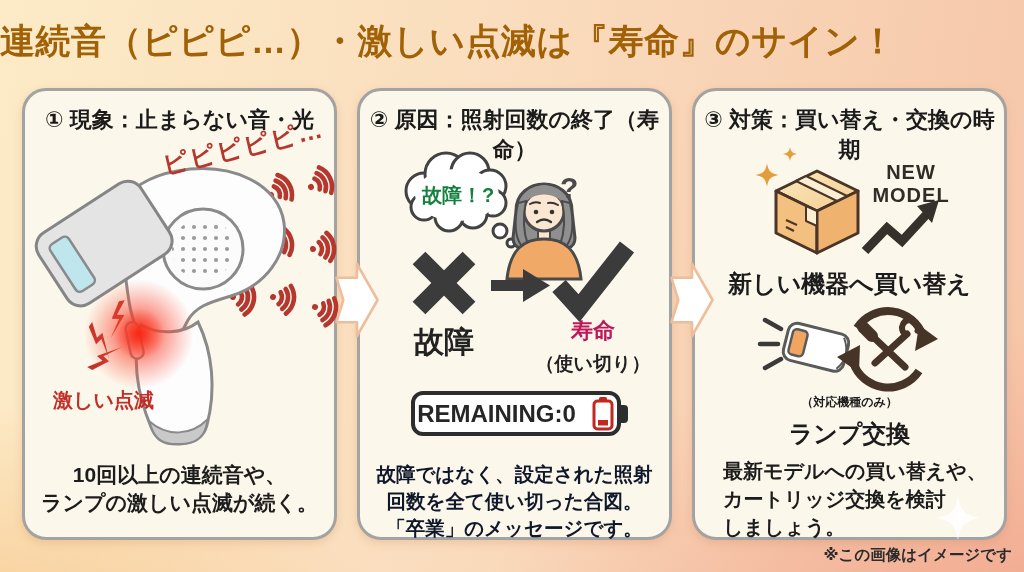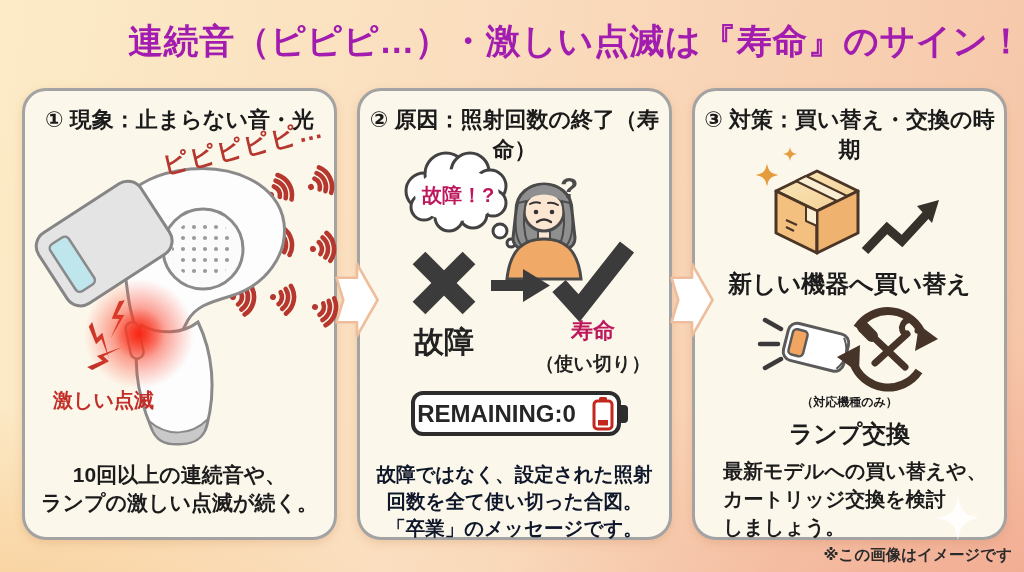--- a/index.html
+++ b/index.html
@@ -6,22 +6,22 @@
   body{
     width:1024px;height:572px;overflow:hidden;position:relative;
     font-family:"Liberation Sans","DejaVu Sans",sans-serif;
     background:
       radial-gradient(90% 95% at 100% 115%, rgba(236,140,120,0.55), rgba(236,140,120,0) 60%),
       radial-gradient(80% 80% at -5% 115%, rgba(244,166,84,0.45), rgba(244,166,84,0) 55%),
       linear-gradient(100deg,#FCEBC6 0%,#FADDBE 45%,#F6C5A8 100%);
   }
   .abs{position:absolute;}
   .title{
-    left:0;right:0;top:18px;text-align:right;
-    font-size:35px;font-weight:900;color:#a21caf;letter-spacing:0.5px;
+    left:0;right:0;top:18px;text-align:left;
+    font-size:35px;font-weight:900;color:#a16207;letter-spacing:0.5px;
   }
   .panel{
     top:88px;width:315px;height:452px;background:#FCF7EB;
     border:3px solid #a3a3a3;border-radius:24px;box-sizing:border-box;
     box-shadow:0 3px 8px rgba(190,120,70,0.22);
   }
   #panel1{left:22px;} #panel2{left:357px;} #panel3{left:692px;}
   .panel-header{
     left:0;right:0;top:14px;text-align:center;
     font-size:22px;font-weight:800;color:#1b1b1b;
@@ -31,21 +31,21 @@
   #arrow1{left:333px;} #arrow2{left:668px;}
 
   
   .p1-beep{left:138px;top:58px;font-size:25px;font-weight:800;color:#B5372E;
            letter-spacing:2px;transform:rotate(-13deg);transform-origin:left center;}
   .p1-blink{left:28px;top:296px;font-size:20px;font-weight:800;color:#C22F28;}
   .p1-body{left:0;right:0;top:370px;text-align:center;font-size:21px;line-height:28px;
            font-weight:700;color:#1c1c1c;}
 
   
-  .p2-thought{left:52px;top:91px;width:92px;text-align:center;font-size:20px;font-weight:800;color:#be185d;}
+  .p2-thought{left:52px;top:91px;width:92px;text-align:center;font-size:20px;font-weight:800;color:#15803d;}
   .p2-q{left:200px;top:80px;font-size:30px;font-weight:800;color:#4a4a4a;}
   .p2-wrong{left:34px;top:231px;width:100px;text-align:center;font-size:30px;font-weight:800;color:#222;}
   .p2-correct{left:183px;top:225px;width:100px;text-align:center;font-size:22px;font-weight:800;color:#be185d;}
   .p2-correct-sub{left:163px;top:260px;width:140px;text-align:center;font-size:19px;font-weight:800;color:#222;}
   .p2-remaining{
     left:51px;top:300px;width:210px;height:45px;background:#fff;
     border:4px solid #2d2d2d;border-radius:12px;box-sizing:border-box;
     display:flex;align-items:center;justify-content:center;gap:15px;
   }
   .p2-remaining .txt{font-size:24px;font-weight:800;color:#262626;letter-spacing:0;}
@@ -250,20 +250,24 @@
       <g stroke="#463428" stroke-linecap="round">
         <path d="M174,242 L210,276" stroke-width="7"></path>
         <path d="M168,236 L177,245" stroke-width="12"></path>
         <path d="M212,243 L180,272" stroke-width="7"></path>
         <circle cx="215" cy="237" r="8" fill="none" stroke-width="6" stroke-dasharray="36 14" transform="rotate(120 215 237)"></circle>
       </g>
     </g>
   </svg>
 
   <div class="abs panel-header">③ 対策：買い替え・交換の時期</div>
+  <div class="abs p3-newmodel">
+    <div>NEW</div>
+    <div>MODEL</div>
+  </div>
   <div class="abs p3-buy">新しい機器へ買い替え</div>
   <div class="abs p3-note">（対応機種のみ）</div>
   <div class="abs p3-lamp">ランプ交換</div>
   <div class="abs p3-body">
     <div>最新モデルへの買い替えや、</div>
     <div>カートリッジ交換を検討</div>
     <div>しましょう。</div>
   </div>
 </div>
 

